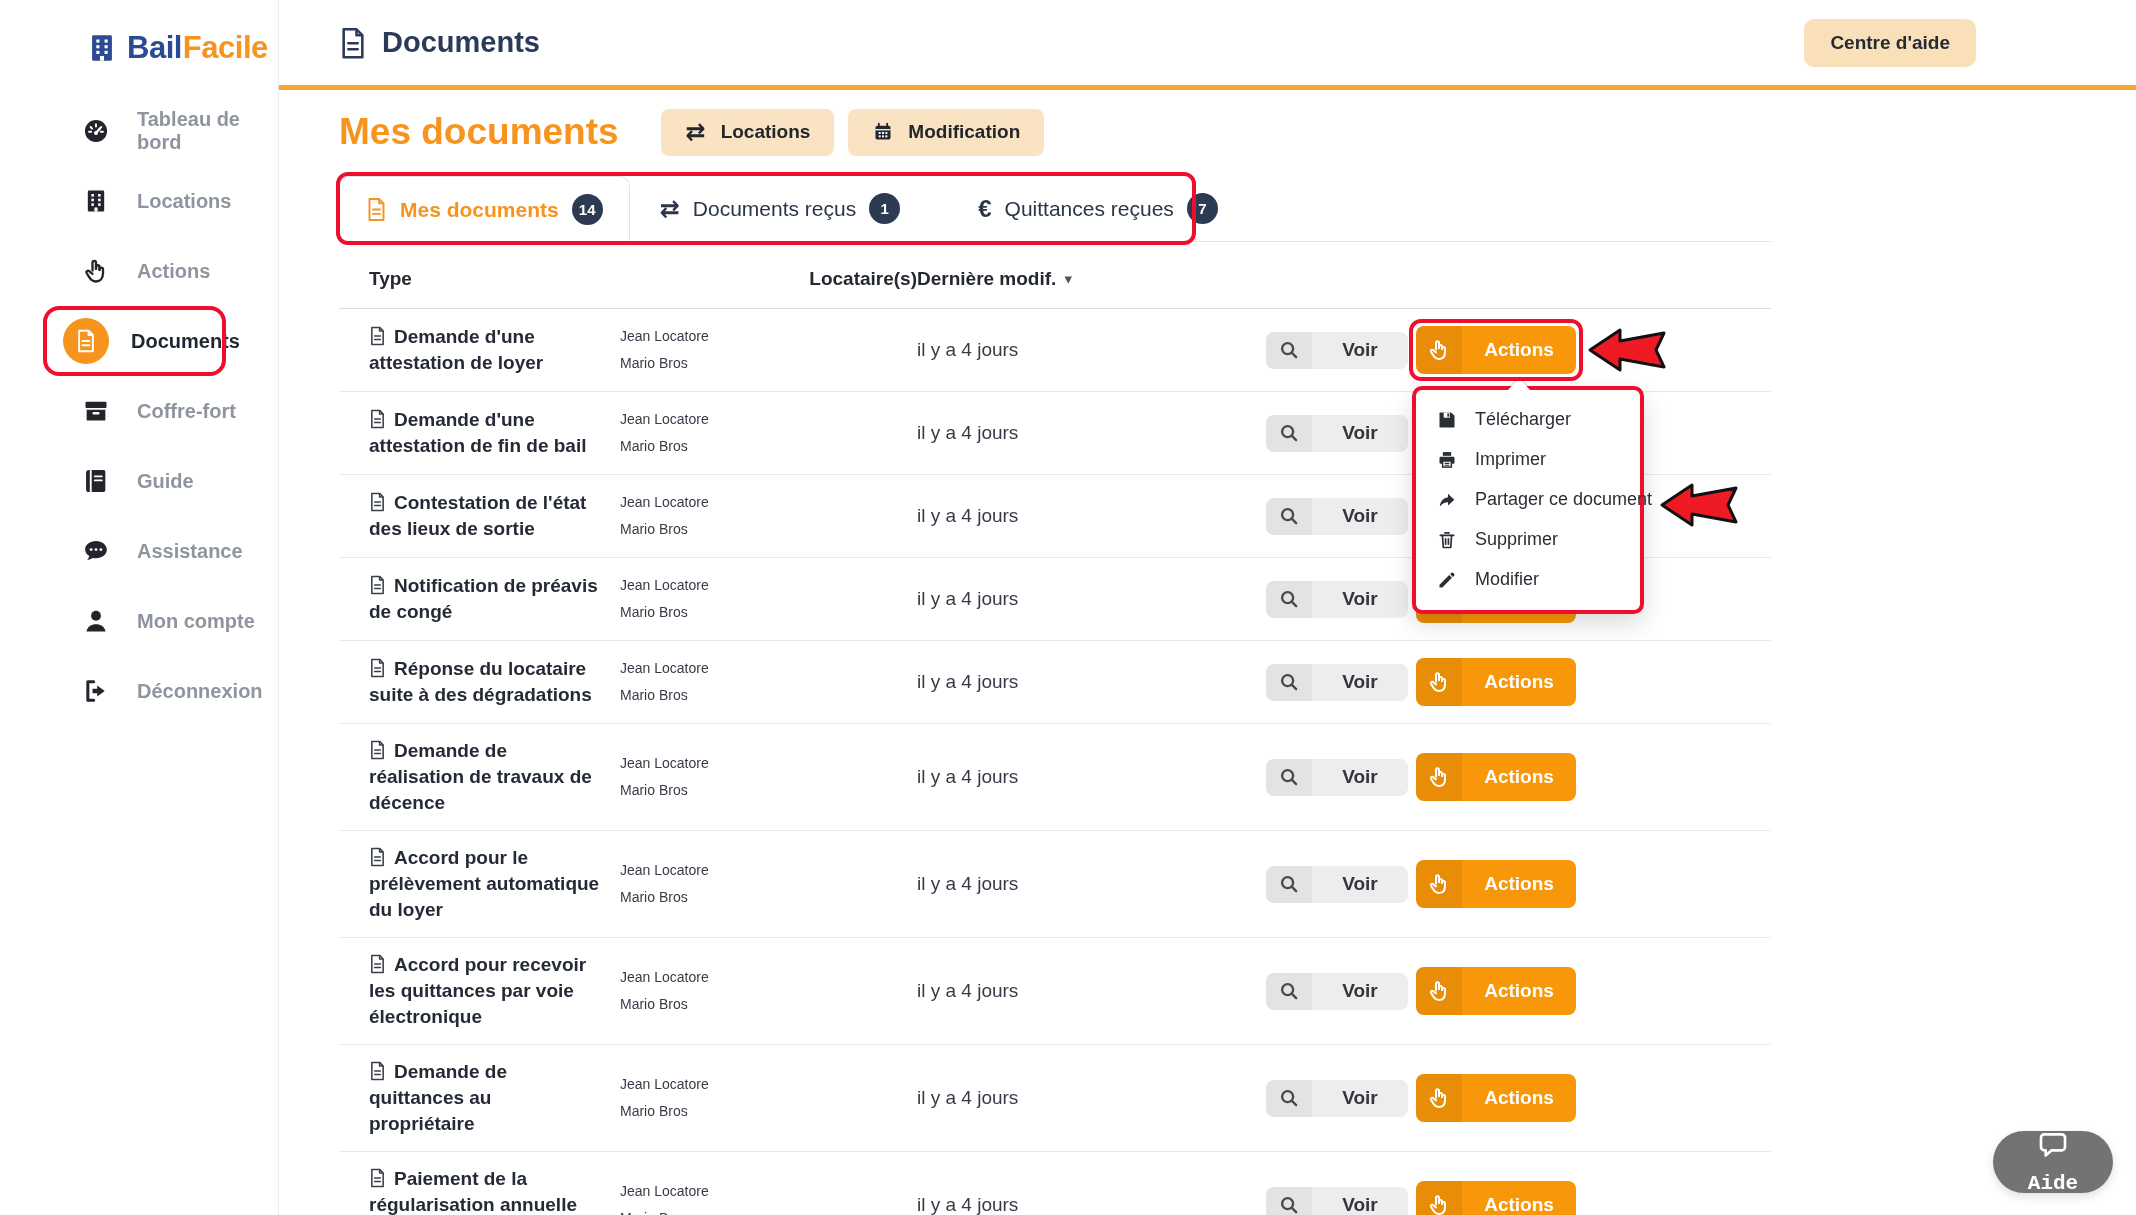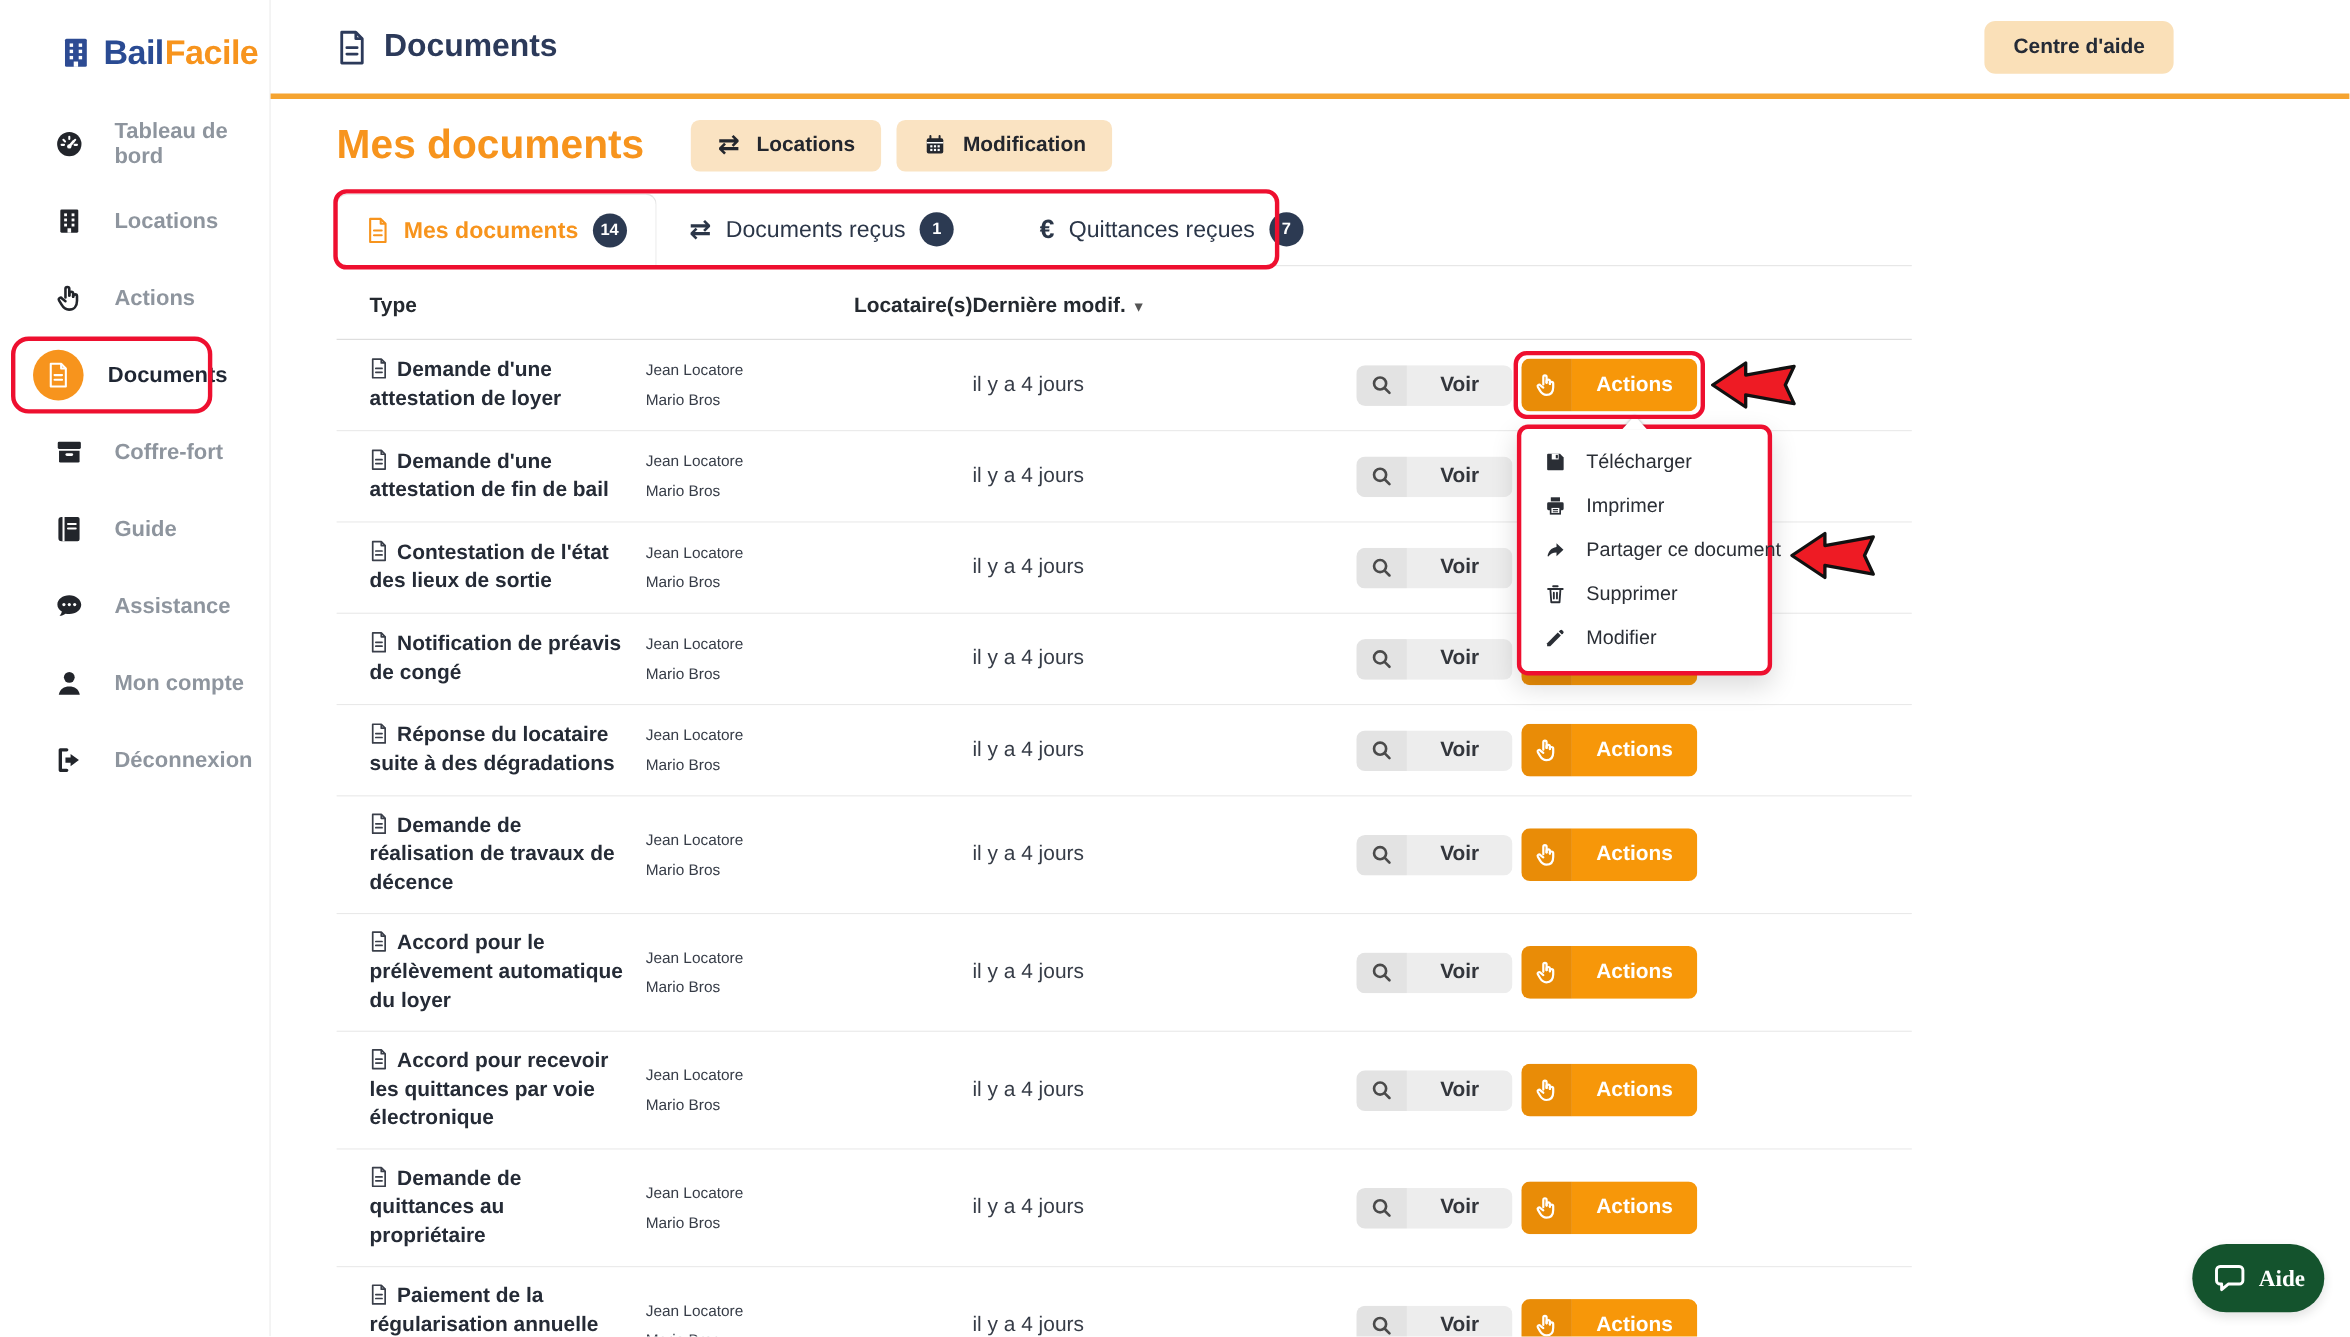--- a/index.html
+++ b/index.html
@@ -5,21 +5,21 @@
   * { box-sizing: border-box; }
   html,body { margin:0; padding:0; }
   body {
     width:2136px; height:1215px; overflow:hidden; position:relative;
     font-family:"Liberation Sans","DejaVu Sans",sans-serif;
     background:#fff; color:#2b3240;
   }
   .app { display:flex; width:100%; height:100%; }
 
   
-  .sidebar { width:246px; flex-shrink:0; border-right:1px solid #ececec; background:#fff; }
+  .sidebar { width:246px; flex-shrink:0; border-right:1px solid #ececec; background:#fff;margin-left:33px; }
   .logo { display:flex; align-items:center; gap:8px; margin:30px 0 30px 52px; }
   .logo .logo-ic { width:34px; height:34px; color:#2d4b93; }
   .logo .p1 { font-size:31px; font-weight:bold; color:#2a4b93; letter-spacing:-.5px; }
   .logo .p2 { font-size:31px; font-weight:bold; color:#f7941d; letter-spacing:-.5px; margin-left:-7px;text-align:center; }
   .side-item { position:relative; display:flex; align-items:center; height:70px; padding-left:40px; cursor:pointer; }
   .side-item .ic-wrap { width:46px; display:flex; justify-content:center; align-items:center; color:#22252b; flex-shrink:0; }
   .side-item .ic-wrap svg { width:28px; height:28px; }
   .side-item .lbl { margin-left:18px; font-size:20px; font-weight:bold; color:#8e959e; }
   .side-item.active { }
   .side-item.active .ic-wrap { width:46px; height:46px; margin-left:-10px; background:#f7941d; border-radius:50%; color:#fff; }
@@ -107,22 +107,22 @@
   .dropdown .caret-up { position:absolute; top:-12px; left:92px; width:0; height:0;
     border-left:11px solid transparent; border-right:11px solid transparent; border-bottom:12px solid #fff;
     filter:drop-shadow(0 -1px 1px rgba(0,0,0,.2)); }
   .menu-item { display:flex; align-items:flex-start; gap:17px; padding:9px 20px; font-size:18px;
     color:#2a2e35; cursor:pointer; white-space:nowrap; }
   .menu-item .mic { width:22px; height:22px; display:flex; align-items:center; justify-content:center; color:#2a2e35; flex-shrink:0; }
   .menu-item .mic svg { width:20px; height:20px; }
 
   
   .chat-widget { position:absolute; right:23px; bottom:22px; width:120px; height:62px; border-radius:31px;
-    background:#14532d; border:none; display:flex; align-items:center; justify-content:center; gap:11px;
-    cursor:pointer; font-family:Liberation Serif, serif; box-shadow:0 4px 10px rgba(0,0,0,.12); z-index:40; }
+    background:#737373; border:none; display:flex; align-items:center; justify-content:center; gap:11px;
+    cursor:pointer; font-family:Liberation Mono, monospace; box-shadow:0 4px 10px rgba(0,0,0,.12); z-index:40;flex-direction:column; }
   .chat-widget svg { width:32px; height:32px; }
   .chat-widget .chat-lb { color:#fff; font-size:21px; font-weight:bold; }
 </style>
 </head>
 <body>
 
 <div class="app">
 
   <nav class="sidebar">
     <div class="logo">

